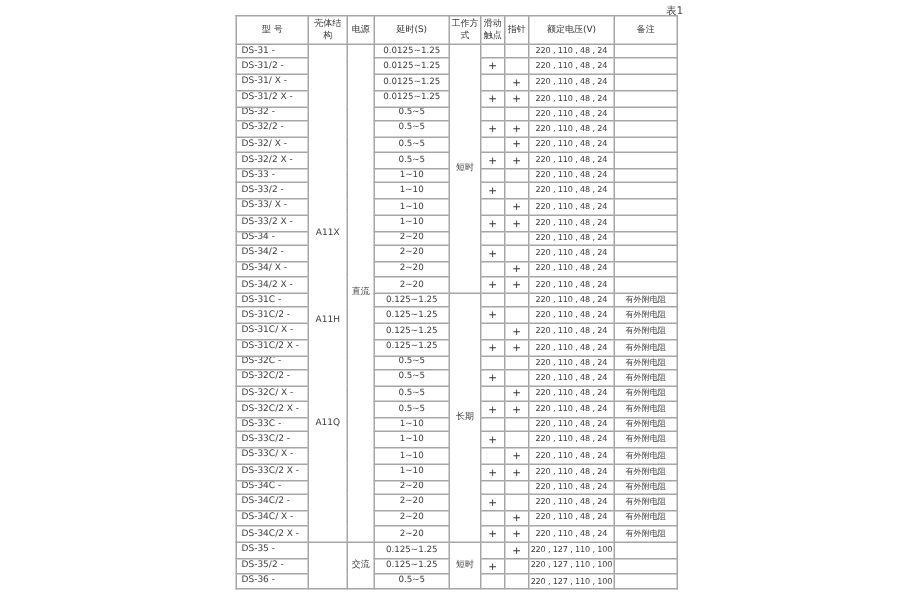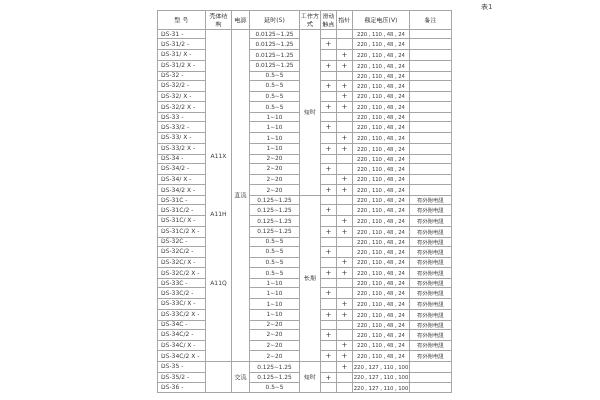--- a/index.html
+++ b/index.html
@@ -1,20 +1,20 @@
 <!DOCTYPE html>
 <html><head>
 <meta charset="utf-8">
 <style>
   html,body { margin:0; padding:0; background:#ffffff; }
   .page {
     position:relative; width:600px; height:400px; background:#ffffff;
     font-family:"DejaVu Sans","Liberation Sans",sans-serif; color:#3a3a3a;
   }
-  .sheet-title { position:absolute; top:2px; left:444px; font-size:7px; color:#444;margin-left:37px; }
+  .sheet-title { position:absolute; top:2px; left:444px; font-size:7px; color:#444; }
   table.spec {
     position:absolute; left:157px; top:10px; width:287px; height:383px;
     border-collapse:collapse; table-layout:fixed; border:1px solid #8c8c8c;
   }
   th, td {
     border:1px solid #a6a6a6; padding:0; font-size:6px; color:#3c3c3c;
     text-align:center; vertical-align:middle; line-height:1.15;
     overflow:hidden; white-space:nowrap;
   }
   thead th {

